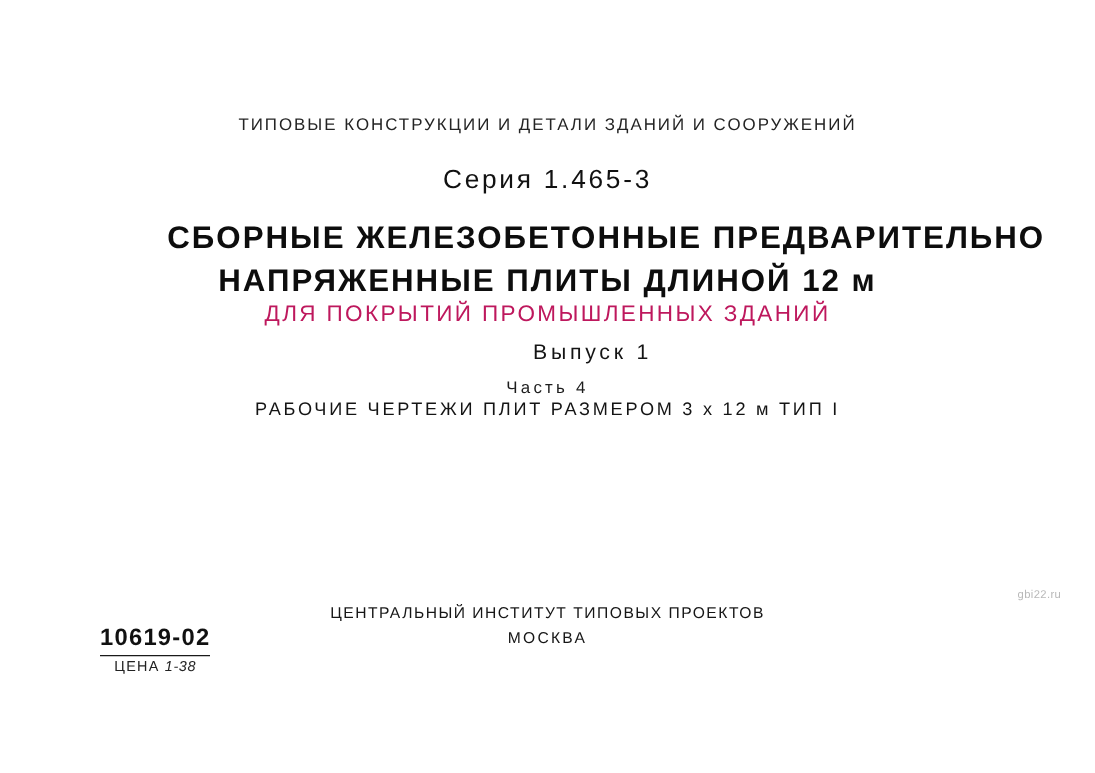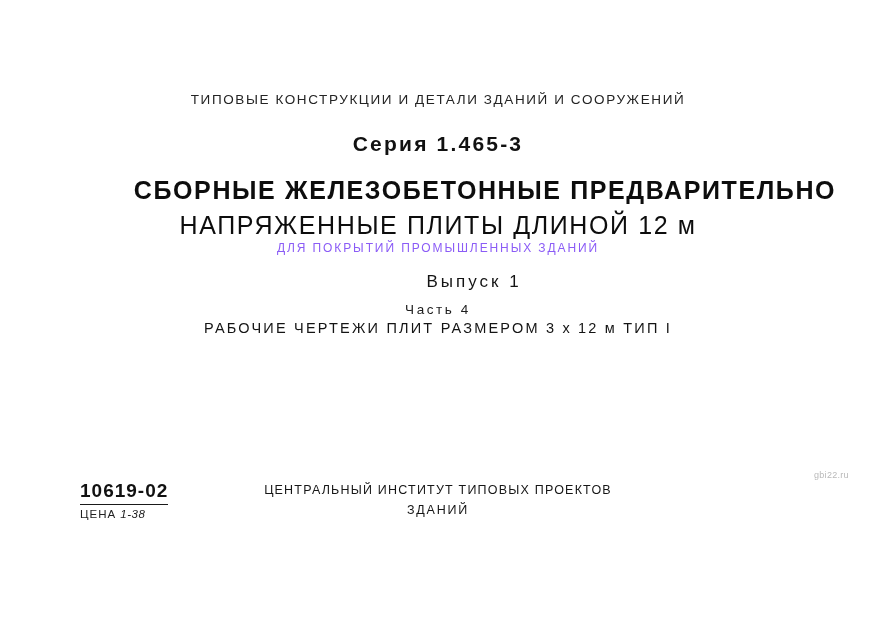--- a/index.html
+++ b/index.html
@@ -32,45 +32,45 @@
     top: 92px;
     font-size: 13.5px;
     letter-spacing: 1.6px;
     color: #242424;
     white-space: nowrap;
   }
 
   .line-series {
     top: 132px;
     font-size: 21px;
-    font-weight: bold;
+    font-weight: normal;
     letter-spacing: 2.2px;
     color: #111111;
   }
 
   .line-title1 {
     top: 176px;
     font-size: 25px;
     font-weight: bold;
     letter-spacing: 1.6px;
     color: #0d0d0d;
     margin-left: 47px;
   }
   .line-title2 {
     top: 211px;
     font-size: 25px;
-    font-weight: normal;
+    font-weight: bold;
     letter-spacing: 1.6px;
     color: #0d0d0d;
   }
   .line-title3 {
     top: 241px;
-    font-size: 12px;
+    font-size: 18px;
     letter-spacing: 1.9px;
-    color: #8b5cf6;
+    color: #be185d;
   }
 
   .line-issue {
     top: 272px;
     font-size: 17px;
     letter-spacing: 3px;
     color: #141414;
     padding-left: 36px;
   }
   .line-part {
@@ -92,22 +92,22 @@
     top: 430px;
     font-size: 9px;
     color: #b9b9b9;
     letter-spacing: 0.3px;
     margin-top: 40px;
   }
 
   .footer-left {
     position: absolute;
     left: 80px;
-    top: 480px;
-    text-align: left;
+    top: 500px;
+    text-align: center;
   }
   .code {
     font-size: 19px;
     font-weight: bold;
     letter-spacing: 1px;
     color: #111111;
     display: inline-block;
     padding-bottom: 2px;
     border-bottom: 1.6px solid #1a1a1a;
   }
@@ -161,15 +161,15 @@
   <div class="footer-left">
     <div class="code">10619-02</div>
     <div class="price">
       <span>ЦЕНА</span>
       <span class="amount">1-38</span>
     </div>
   </div>
 
   <div class="center-block line-institute">ЦЕНТРАЛЬНЫЙ ИНСТИТУТ ТИПОВЫХ ПРОЕКТОВ</div>
 
-  <div class="center-block line-city">ЗДАНИЙ</div>
+  <div class="center-block line-city">МОСКВА</div>
 
 </div>
 
 </body></html>

